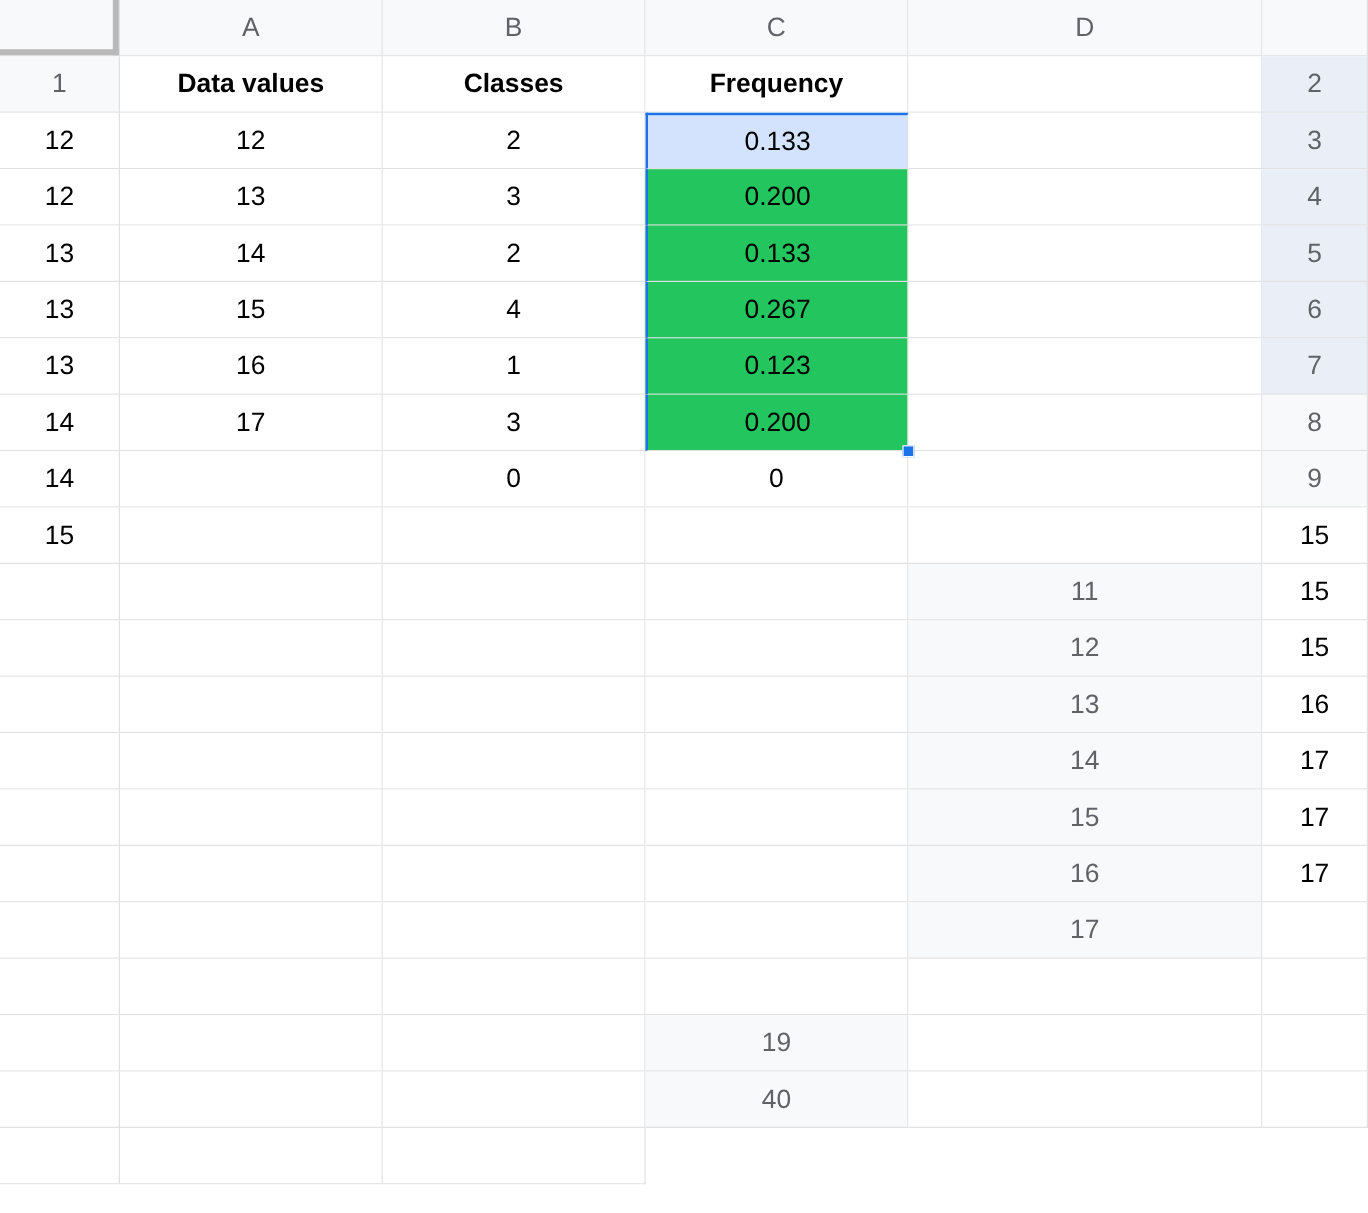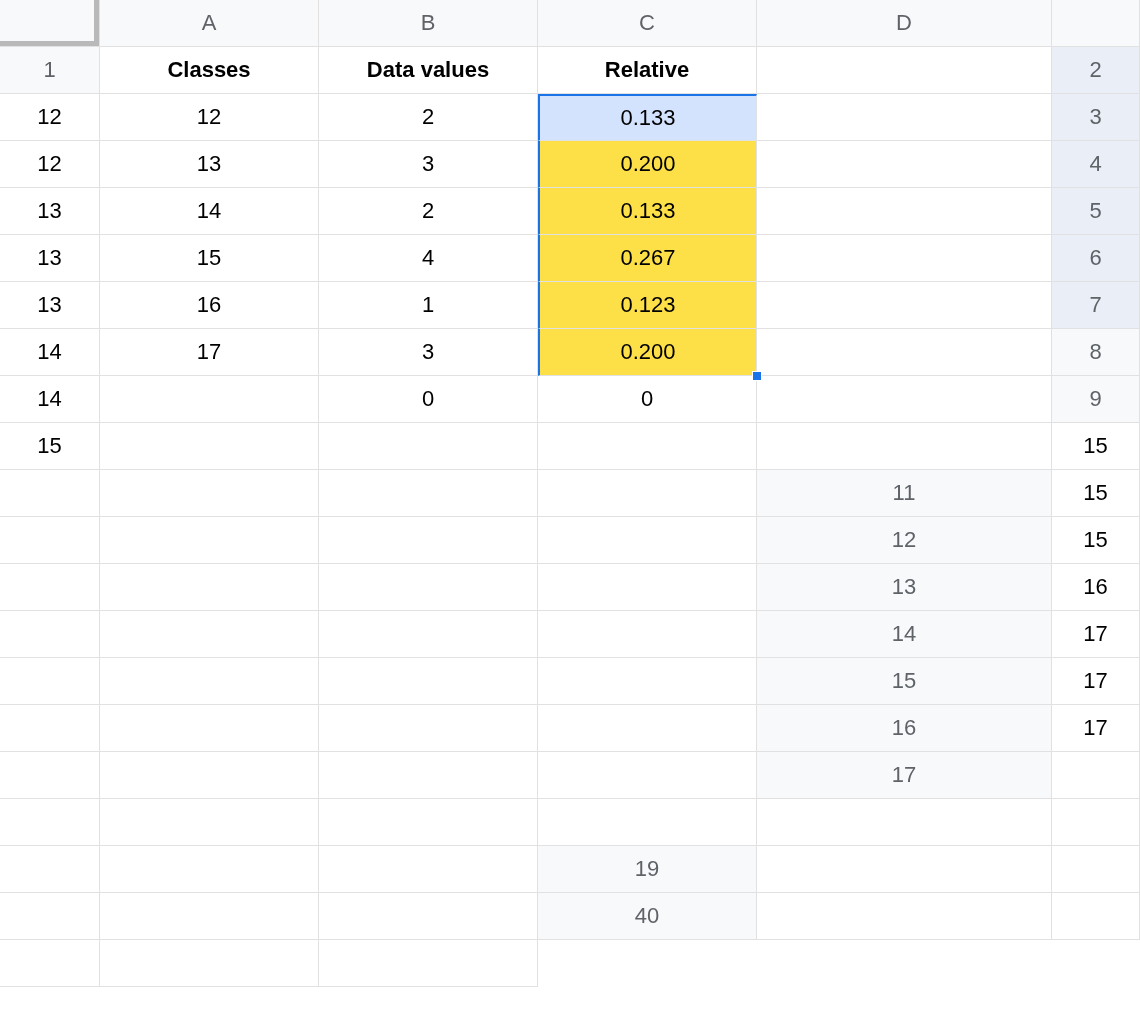--- a/index.html
+++ b/index.html
@@ -63,21 +63,21 @@
     background: #f8f9fa;
     color: #5f6368;
     font-size: 20px;
     border-right: 1px solid #c0c0c0;
   }
   .cell { background: #fff; }
   .cell-trail { background: #fff; border-right: none; }
   .bold { font-weight: 700; }
 
   
-  .sel { background: #fde047; border-right: 2px solid #1a73e8; border-left: 2px solid #1a73e8; }
+  .sel { background: #22c55e; border-right: 2px solid #1a73e8; border-left: 2px solid #1a73e8; }
   .sel-top { border-top: 2px solid #1a73e8; border-bottom: 2px solid #1a73e8; background: #d3e3fd; }
   .sel-bottom { border-bottom: 2px solid #1a73e8; }
 
   
   .fill-handle {
     position: absolute;
     right: -6px;
     bottom: -6px;
     width: 10px;
     height: 10px;
@@ -94,23 +94,23 @@
 <div class="sheet">
 
   <div class="corner"></div>
   <div class="col-head">A</div>
   <div class="col-head">B</div>
   <div class="col-head">C</div>
   <div class="col-head">D</div>
   <div class="col-head-trail"></div>
 
   <div class="row-head">1</div>
+  <div class="cell bold">Data values</div>
   <div class="cell bold">Classes</div>
-  <div class="cell bold">Data values</div>
-  <div class="cell bold">Relative</div>
+  <div class="cell bold">Frequency</div>
   <div class="cell-trail"></div>
 
   <div class="row-head hl">2</div>
   <div class="cell">12</div>
   <div class="cell">12</div>
   <div class="cell">2</div>
   <div class="cell sel sel-top">0.133</div>
   <div class="cell-trail"></div>
 
   <div class="row-head hl">3</div>

